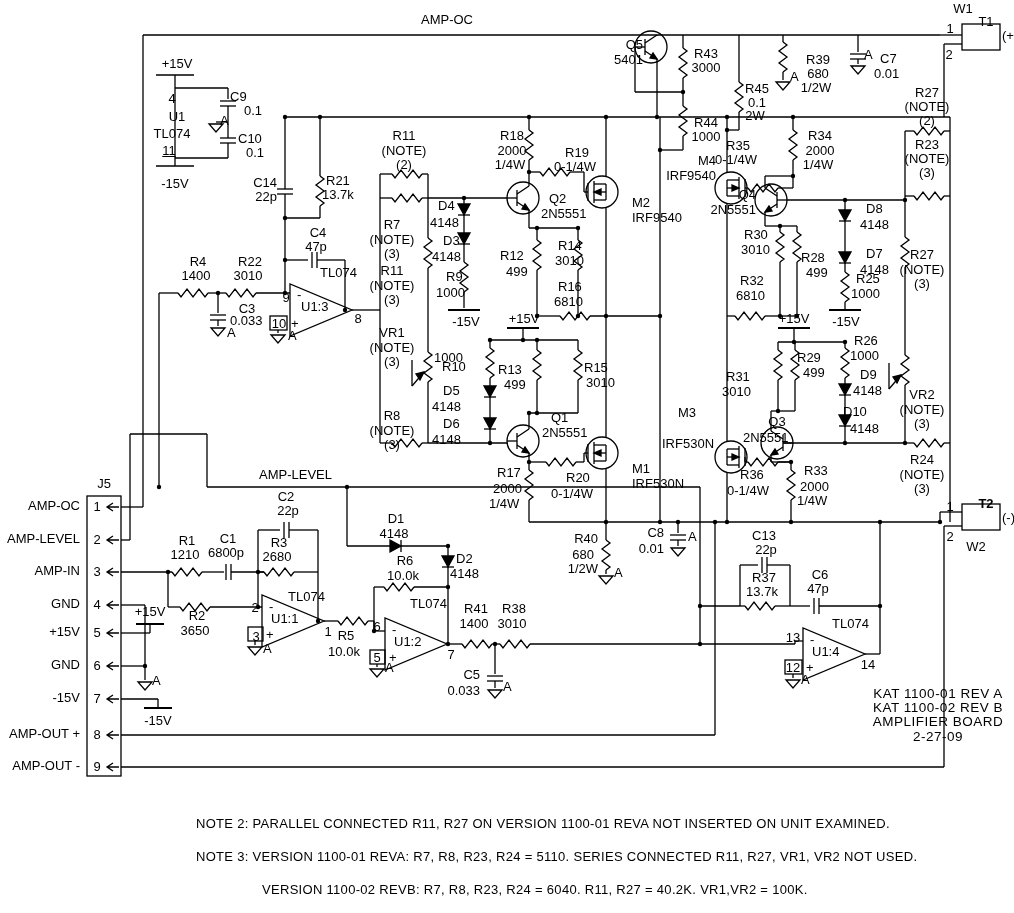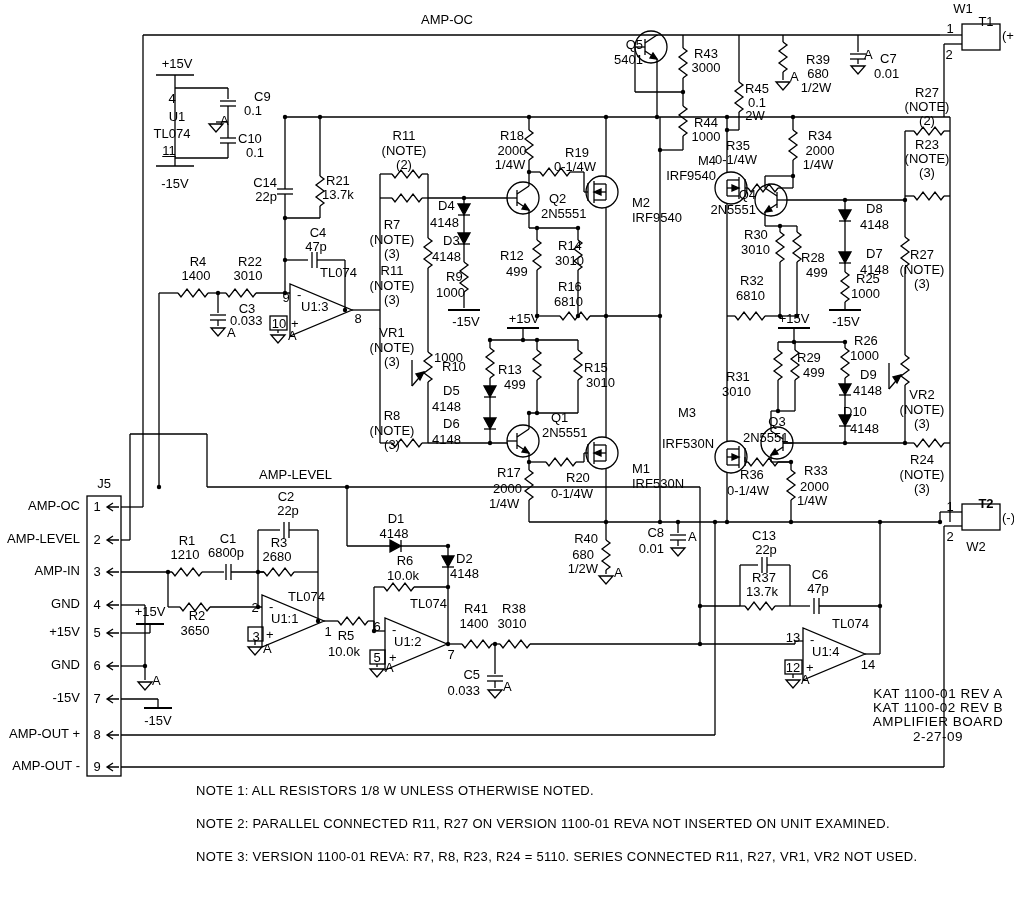--- a/index.html
+++ b/index.html
@@ -516,23 +516,23 @@
 <circle cx="490" cy="340" r="2.2"></circle>
         <circle cx="578" cy="228" r="2.2"></circle>
 </g>
 </svg>
 
 <div class="lbl title a-m" style="left:938px;top:687px">KAT 1100-01 REV A</div>
 <div class="lbl title a-m" style="left:938px;top:701px">KAT 1100-02 REV B</div>
 <div class="lbl title a-m" style="left:938px;top:715px">AMPLIFIER BOARD</div>
 <div class="lbl title a-m" style="left:938px;top:730px">2-27-09</div>
 
-<div class="lbl note" style="left:196px;top:784px">NOTE 1:    ALL RESISTORS 1/8 W UNLESS OTHERWISE NOTED.</div>
 <div class="lbl note" style="left:196px;top:817px">NOTE 2:     PARALLEL CONNECTED R11, R27 ON VERSION 1100-01 REVA NOT INSERTED ON UNIT EXAMINED.</div>
 <div class="lbl note" style="left:196px;top:850px">NOTE 3:    VERSION 1100-01 REVA:  R7, R8, R23, R24 = 5110. SERIES CONNECTED R11, R27, VR1, VR2 NOT USED.</div>
+<div class="lbl note" style="left:262px;top:883px">VERSION 1100-02 REVB:  R7, R8, R23, R24 = 6040.  R11, R27 = 40.2K.  VR1,VR2 = 100K.</div>
 
 <div class="lbl a-m" style="left: 447px; top: 13px;">AMP-OC</div>
     <div class="lbl a-m" style="left: 963px; top: 2px;">W1</div>
     <div class="lbl a-m" style="left: 950px; top: 22px;">1</div>
     <div class="lbl a-m" style="left: 986px; top: 15px;">T1</div>
     <div class="lbl a-m" style="left: 949px; top: 48px;">2</div>
     <div class="lbl" style="left: 1002px; top: 29px;">(+)</div>
     <div class="lbl a-e" style="left: 643px; top: 38px;">Q5</div>
     <div class="lbl a-e" style="left: 643px; top: 53px;">5401</div>
     <div class="lbl a-m" style="left: 706px; top: 47px;">R43</div>
@@ -554,21 +554,21 @@
     <div class="lbl a-m" style="left: 927px; top: 114px;">(2)</div>
     <div class="lbl a-m" style="left: 927px; top: 138px;">R23</div>
     <div class="lbl a-m" style="left: 927px; top: 152px;">(NOTE)</div>
     <div class="lbl a-m" style="left: 927px; top: 166px;">(3)</div>
     <div class="lbl a-m" style="left: 177px; top: 57px;">+15V</div>
     <div class="lbl a-m" style="left: 172px; top: 92px;">4</div>
     <div class="lbl a-m" style="left: 177px; top: 110px;">U1</div>
     <div class="lbl a-m" style="left: 172px; top: 127px;">TL074</div>
     <div class="lbl a-m" style="left: 169px; top: 144px; text-decoration: underline;">11</div>
     <div class="lbl a-m" style="left: 175px; top: 177px;">-15V</div>
-    <div class="lbl" style="left: 254px; top: 90px;">C9</div>
+    <div class="lbl" style="left: 230px; top: 90px;">C9</div>
     <div class="lbl" style="left: 244px; top: 104px;">0.1</div>
     <div class="lbl" style="left: 220px; top: 114px;">A</div>
     <div class="lbl" style="left: 238px; top: 132px;">C10</div>
     <div class="lbl" style="left: 246px; top: 146px;">0.1</div>
     <div class="lbl a-e" style="left: 277px; top: 176px;">C14</div>
     <div class="lbl a-e" style="left: 277px; top: 190px;">22p</div>
     <div class="lbl" style="left: 326px; top: 174px;">R21</div>
     <div class="lbl" style="left: 322px; top: 188px;">13.7k</div>
     <div class="lbl a-m" style="left: 198px; top: 255px;">R4</div>
     <div class="lbl a-m" style="left: 196px; top: 269px;">1400</div>

